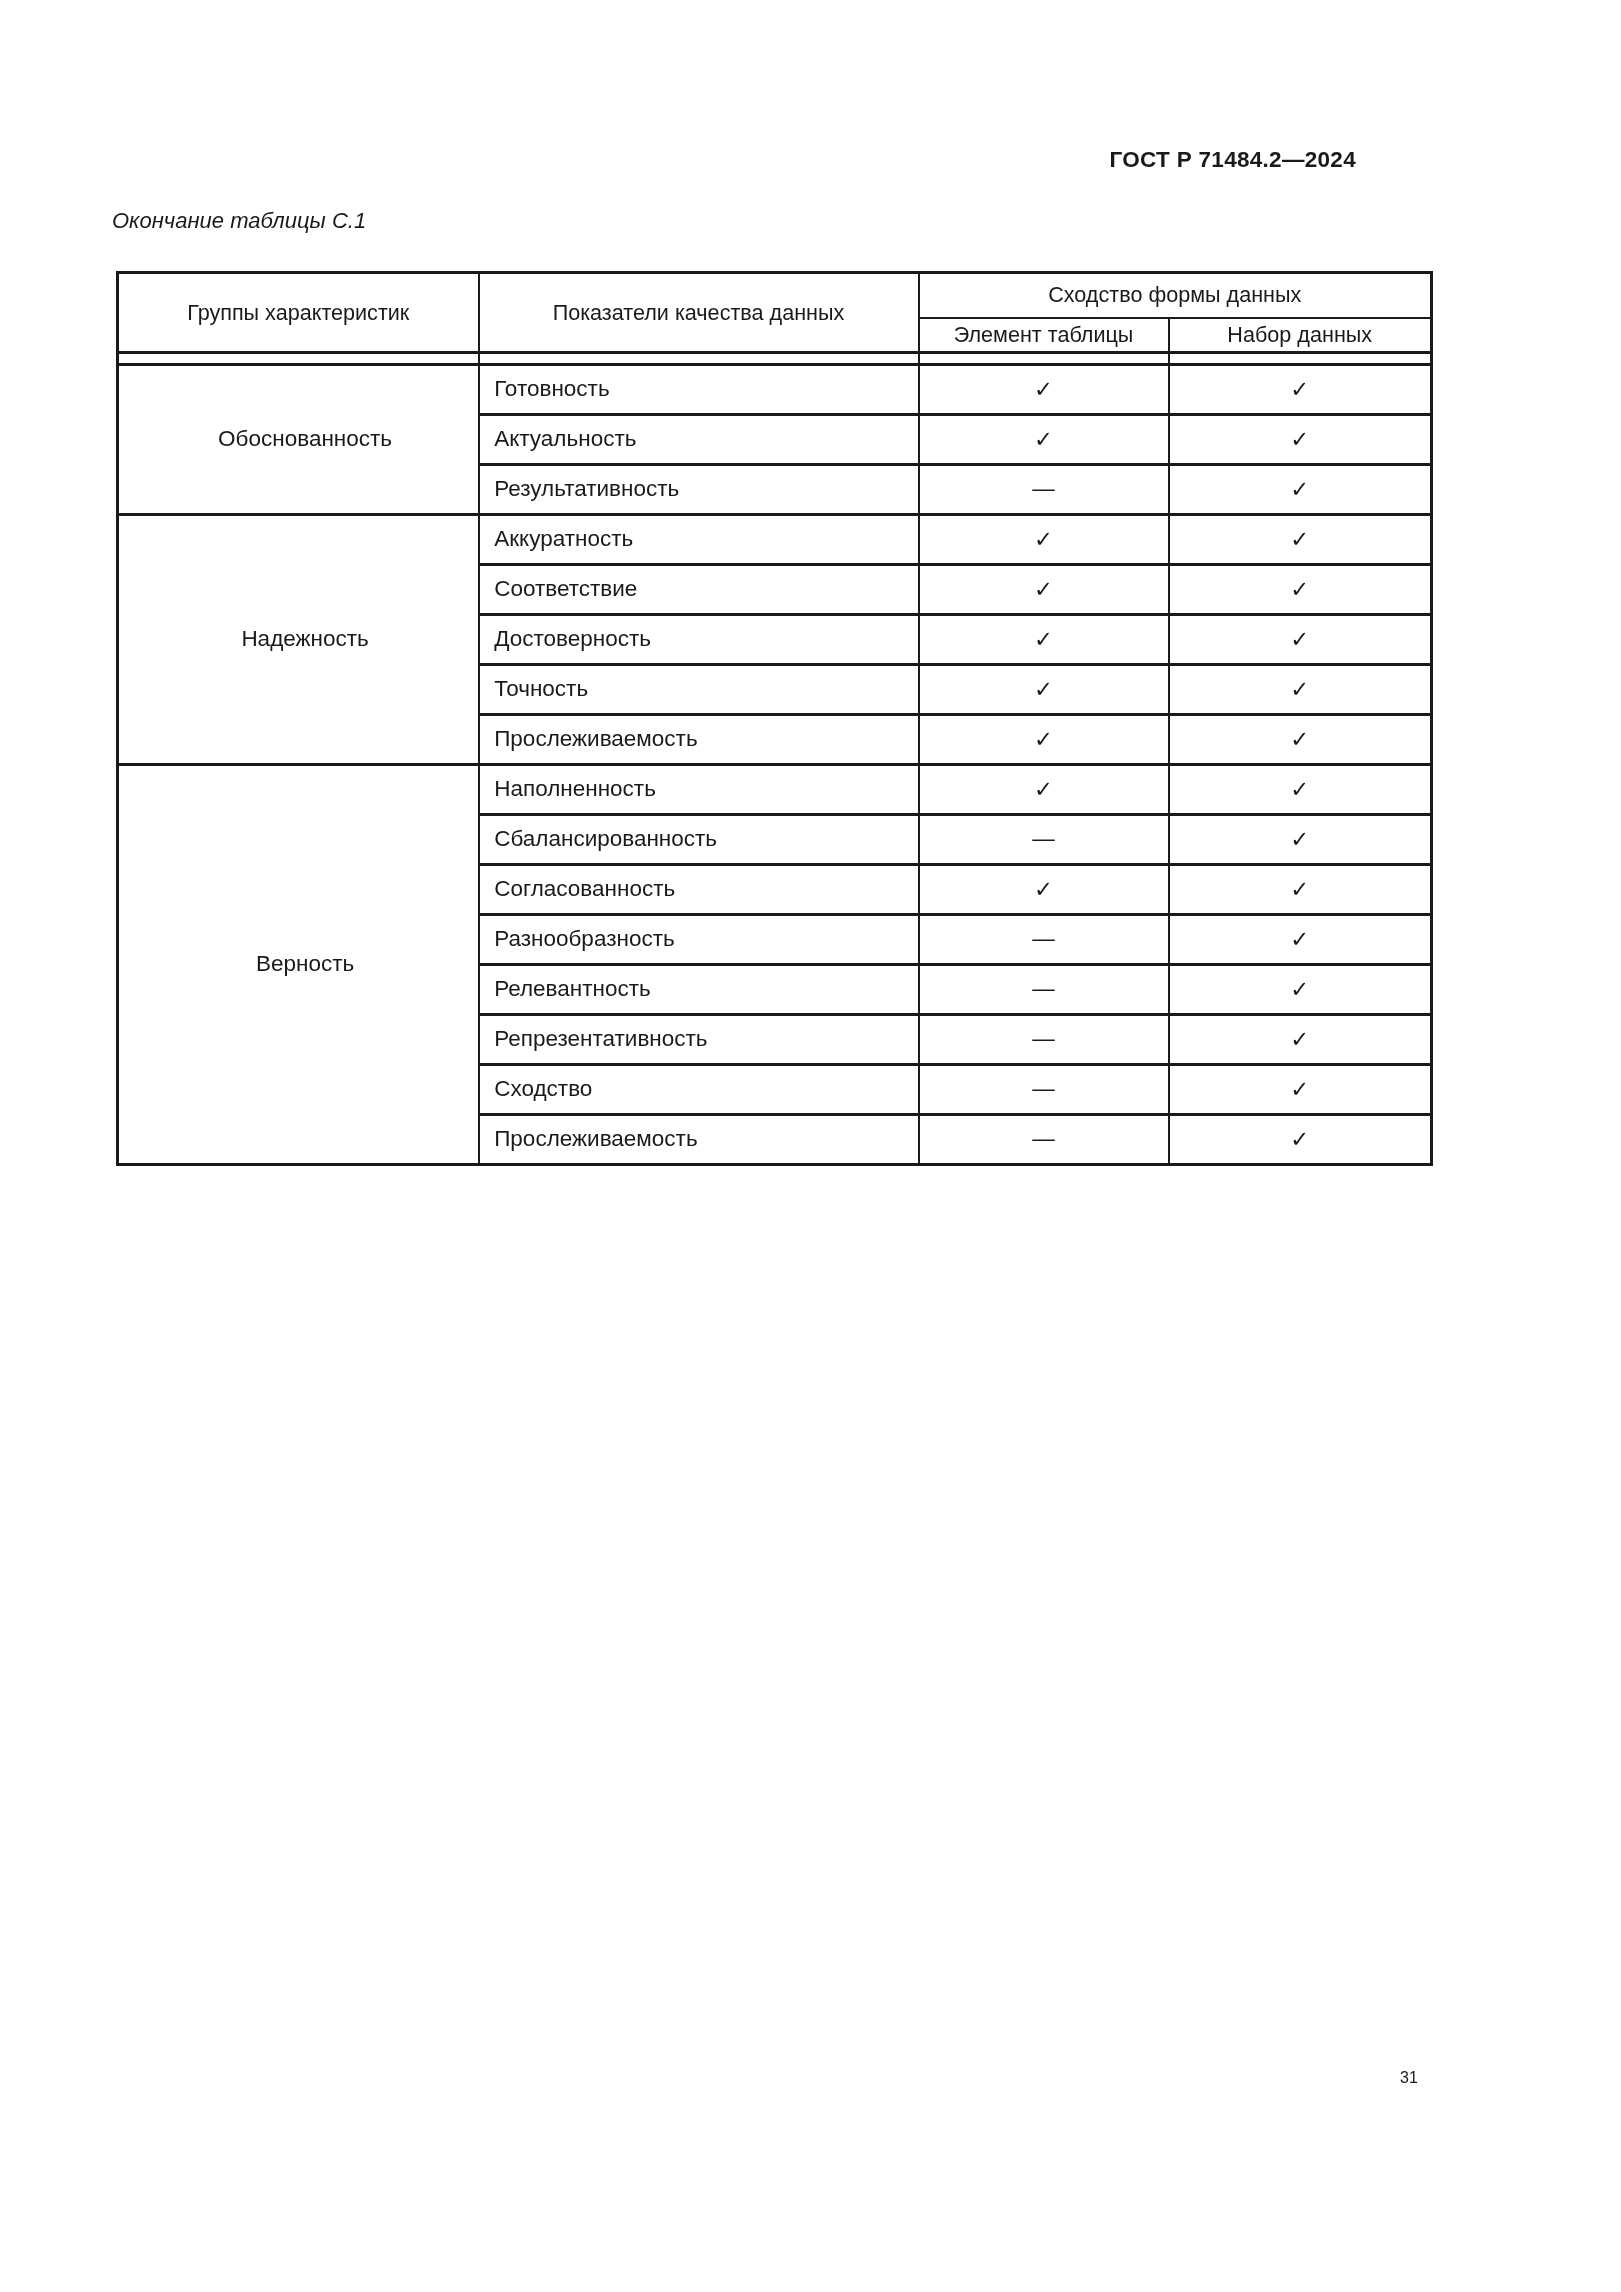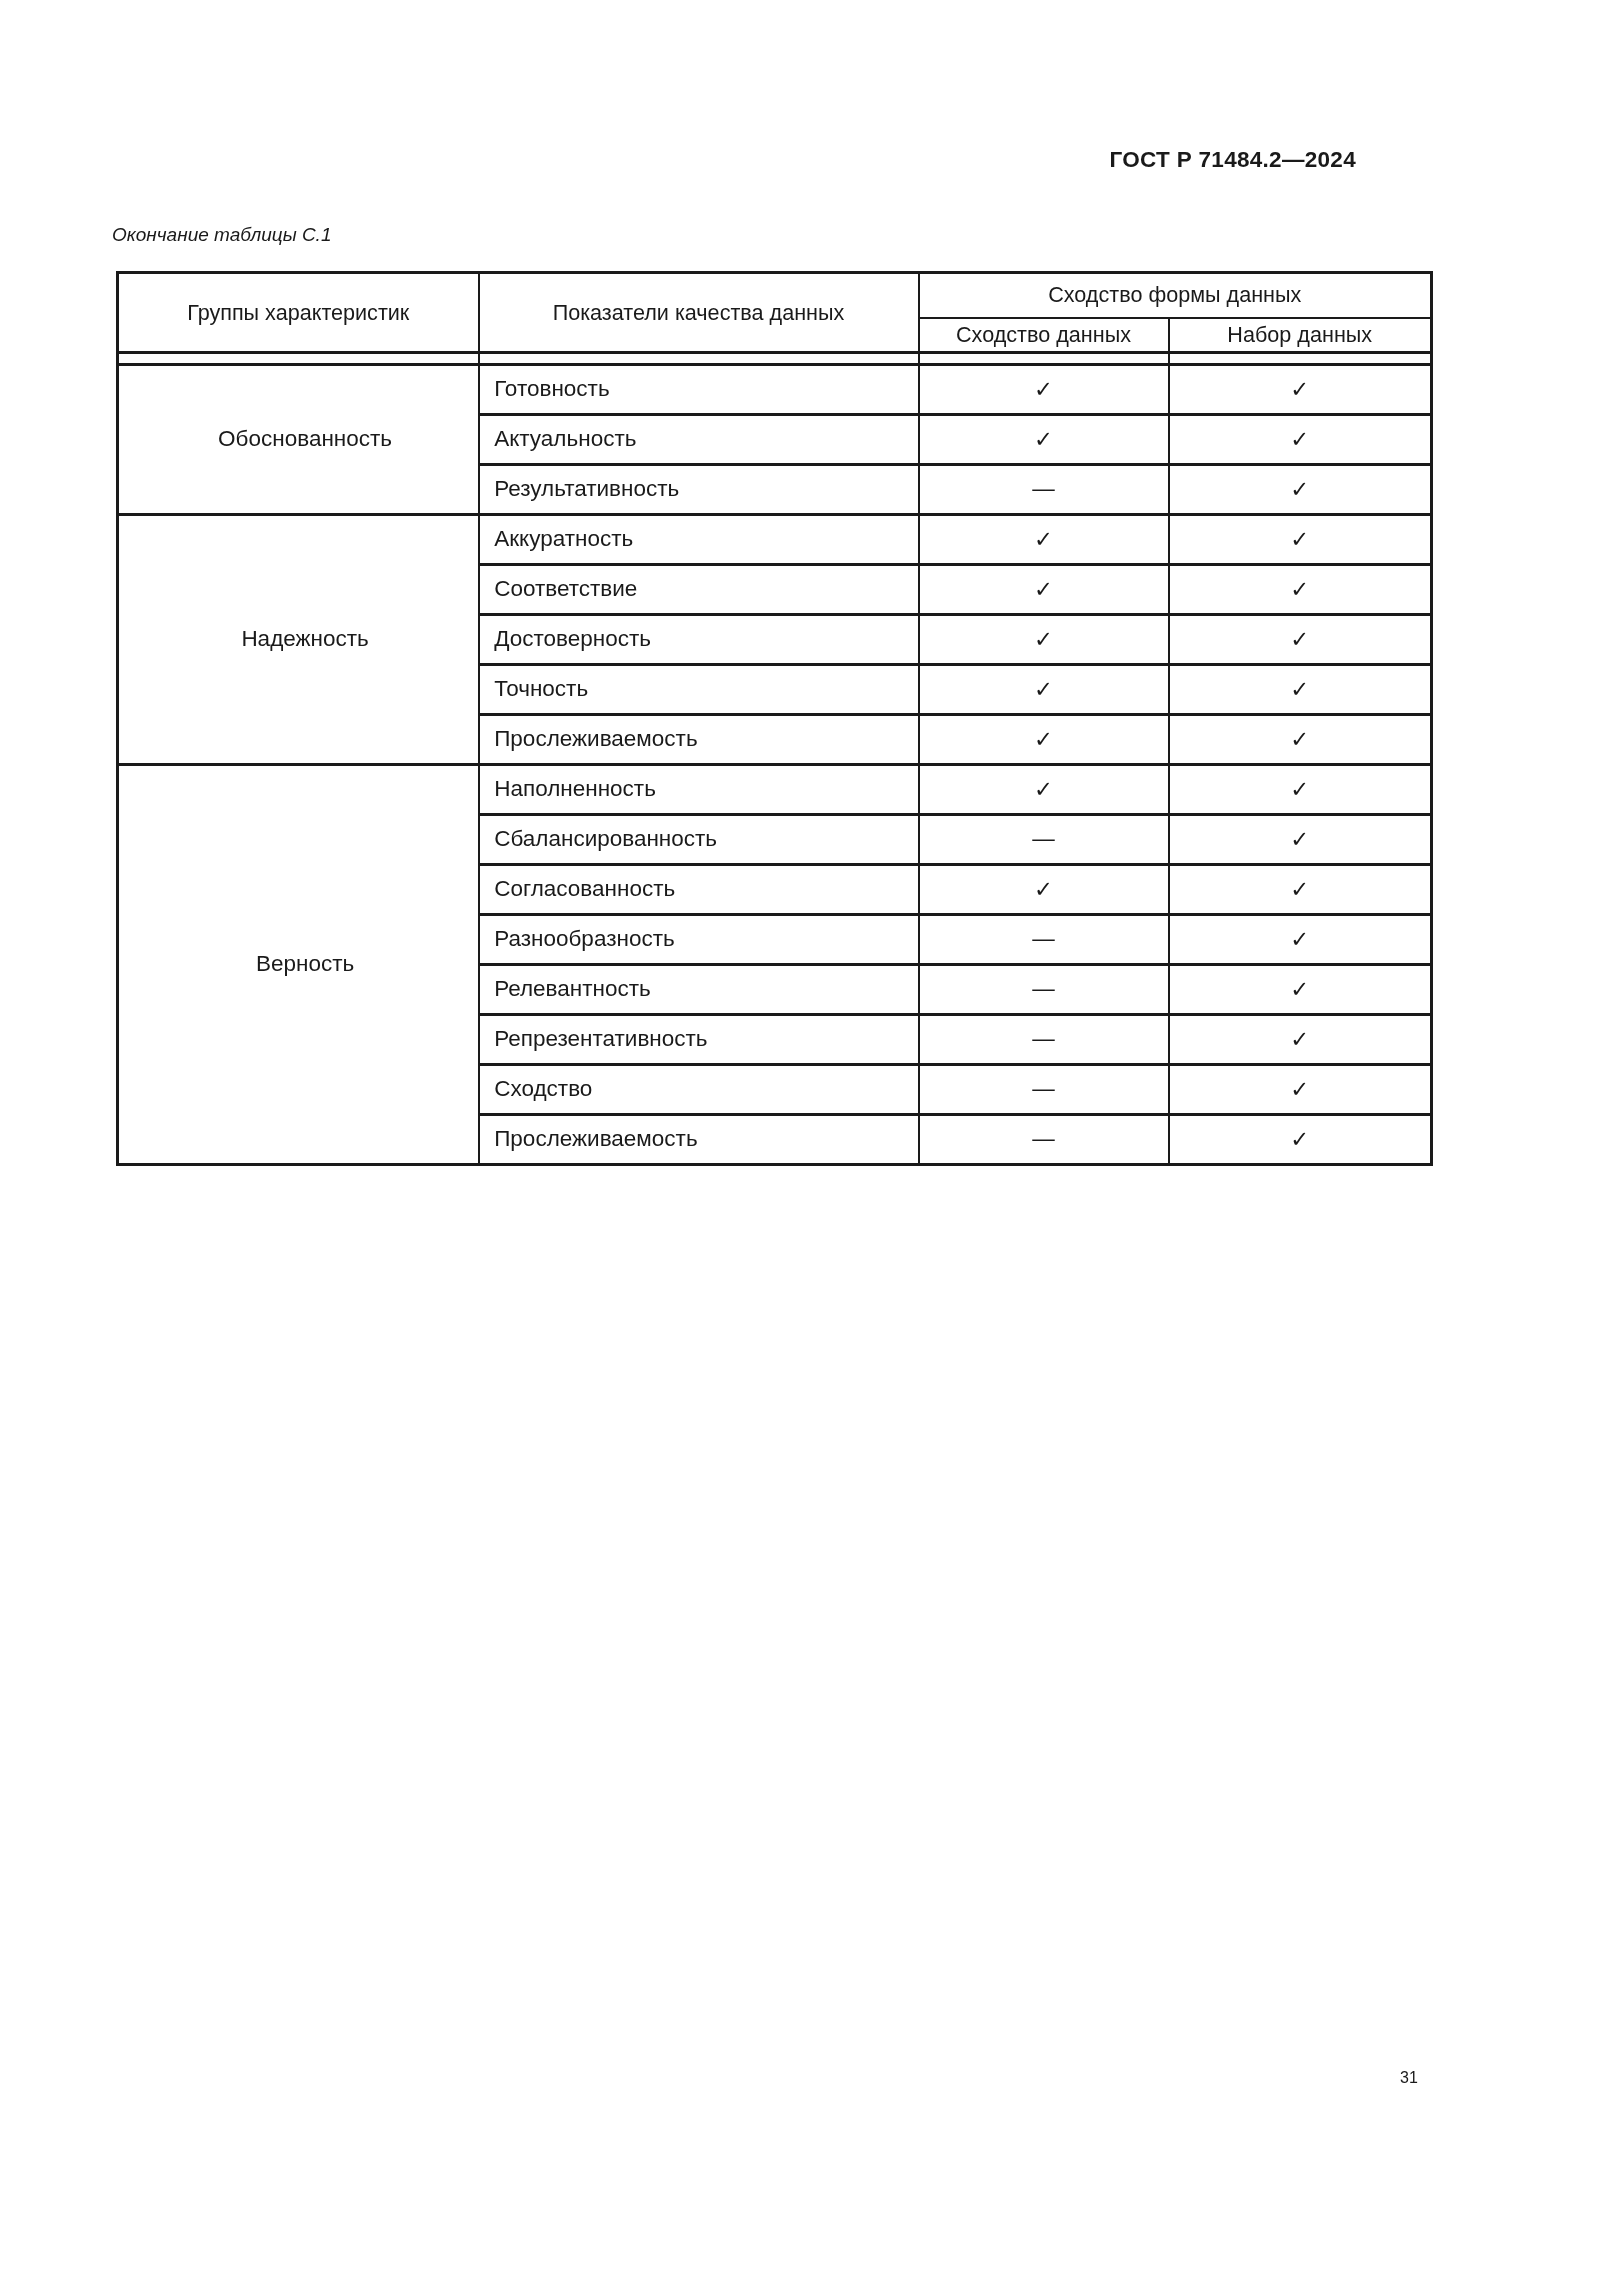--- a/index.html
+++ b/index.html
@@ -18,23 +18,23 @@
     top: 147px;
     right: 265px;
     font-size: 22.5px;
     font-weight: bold;
     letter-spacing: 0.3px;
     white-space: nowrap;
     text-align: right;
   }
   .caption {
     position: absolute;
-    top: 224px;
+    top: 208px;
     left: 112px;
-    font-size: 19px;
+    font-size: 22px;
     font-style: italic;
     white-space: nowrap;
   }
   table.gost-table {
     position: absolute;
     top: 271px;
     left: 116px;
     width: 1313px;
     border-collapse: collapse;
     table-layout: fixed;
@@ -89,21 +89,21 @@
       <col style="width:250px">
       <col style="width:263px">
     </colgroup>
     <thead>
       <tr class="h1">
         <th rowspan="2" class="spans2">Группы характеристик</th>
         <th rowspan="2" class="spans2">Показатели качества данных</th>
         <th colspan="2" class="target-forms">Сходство формы данных</th>
       </tr>
       <tr class="h2">
-        <th>Сходство данных</th>
+        <th>Элемент таблицы</th>
         <th>Набор данных</th>
       </tr>
     </thead>
     <tbody>
         <tr class="gap-row">
           <td></td>
           <td></td>
           <td></td>
           <td></td>
         </tr>

